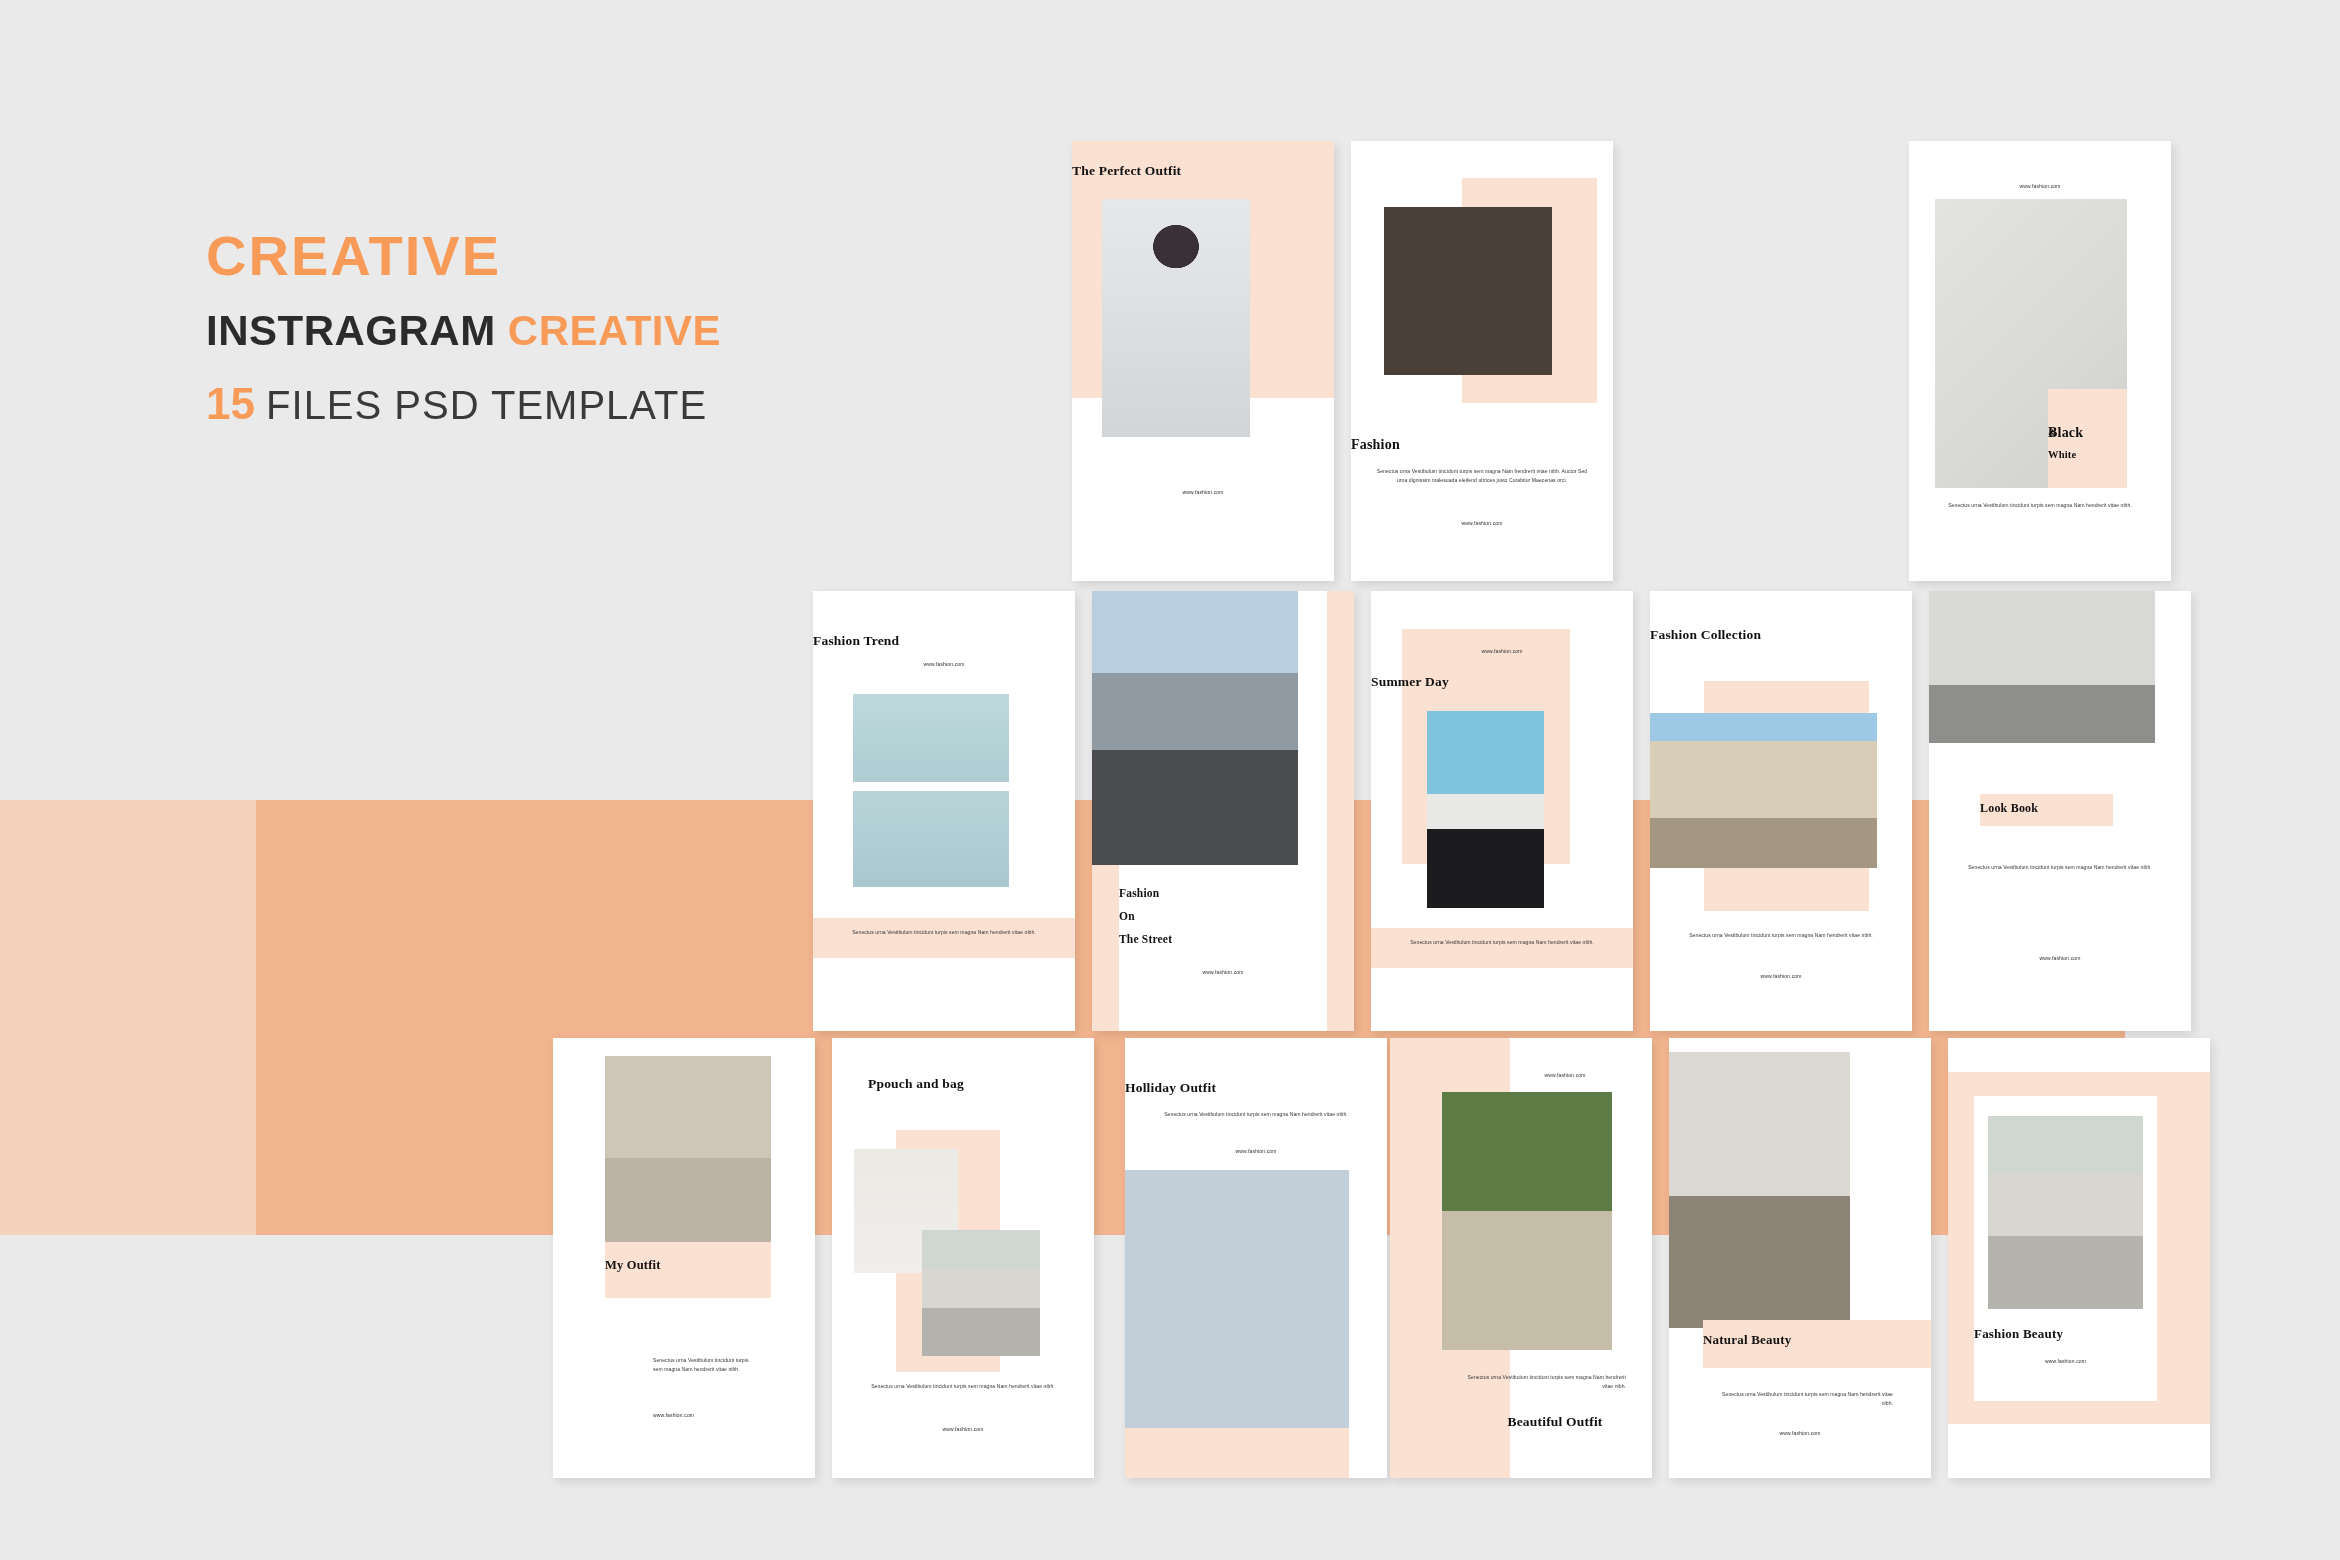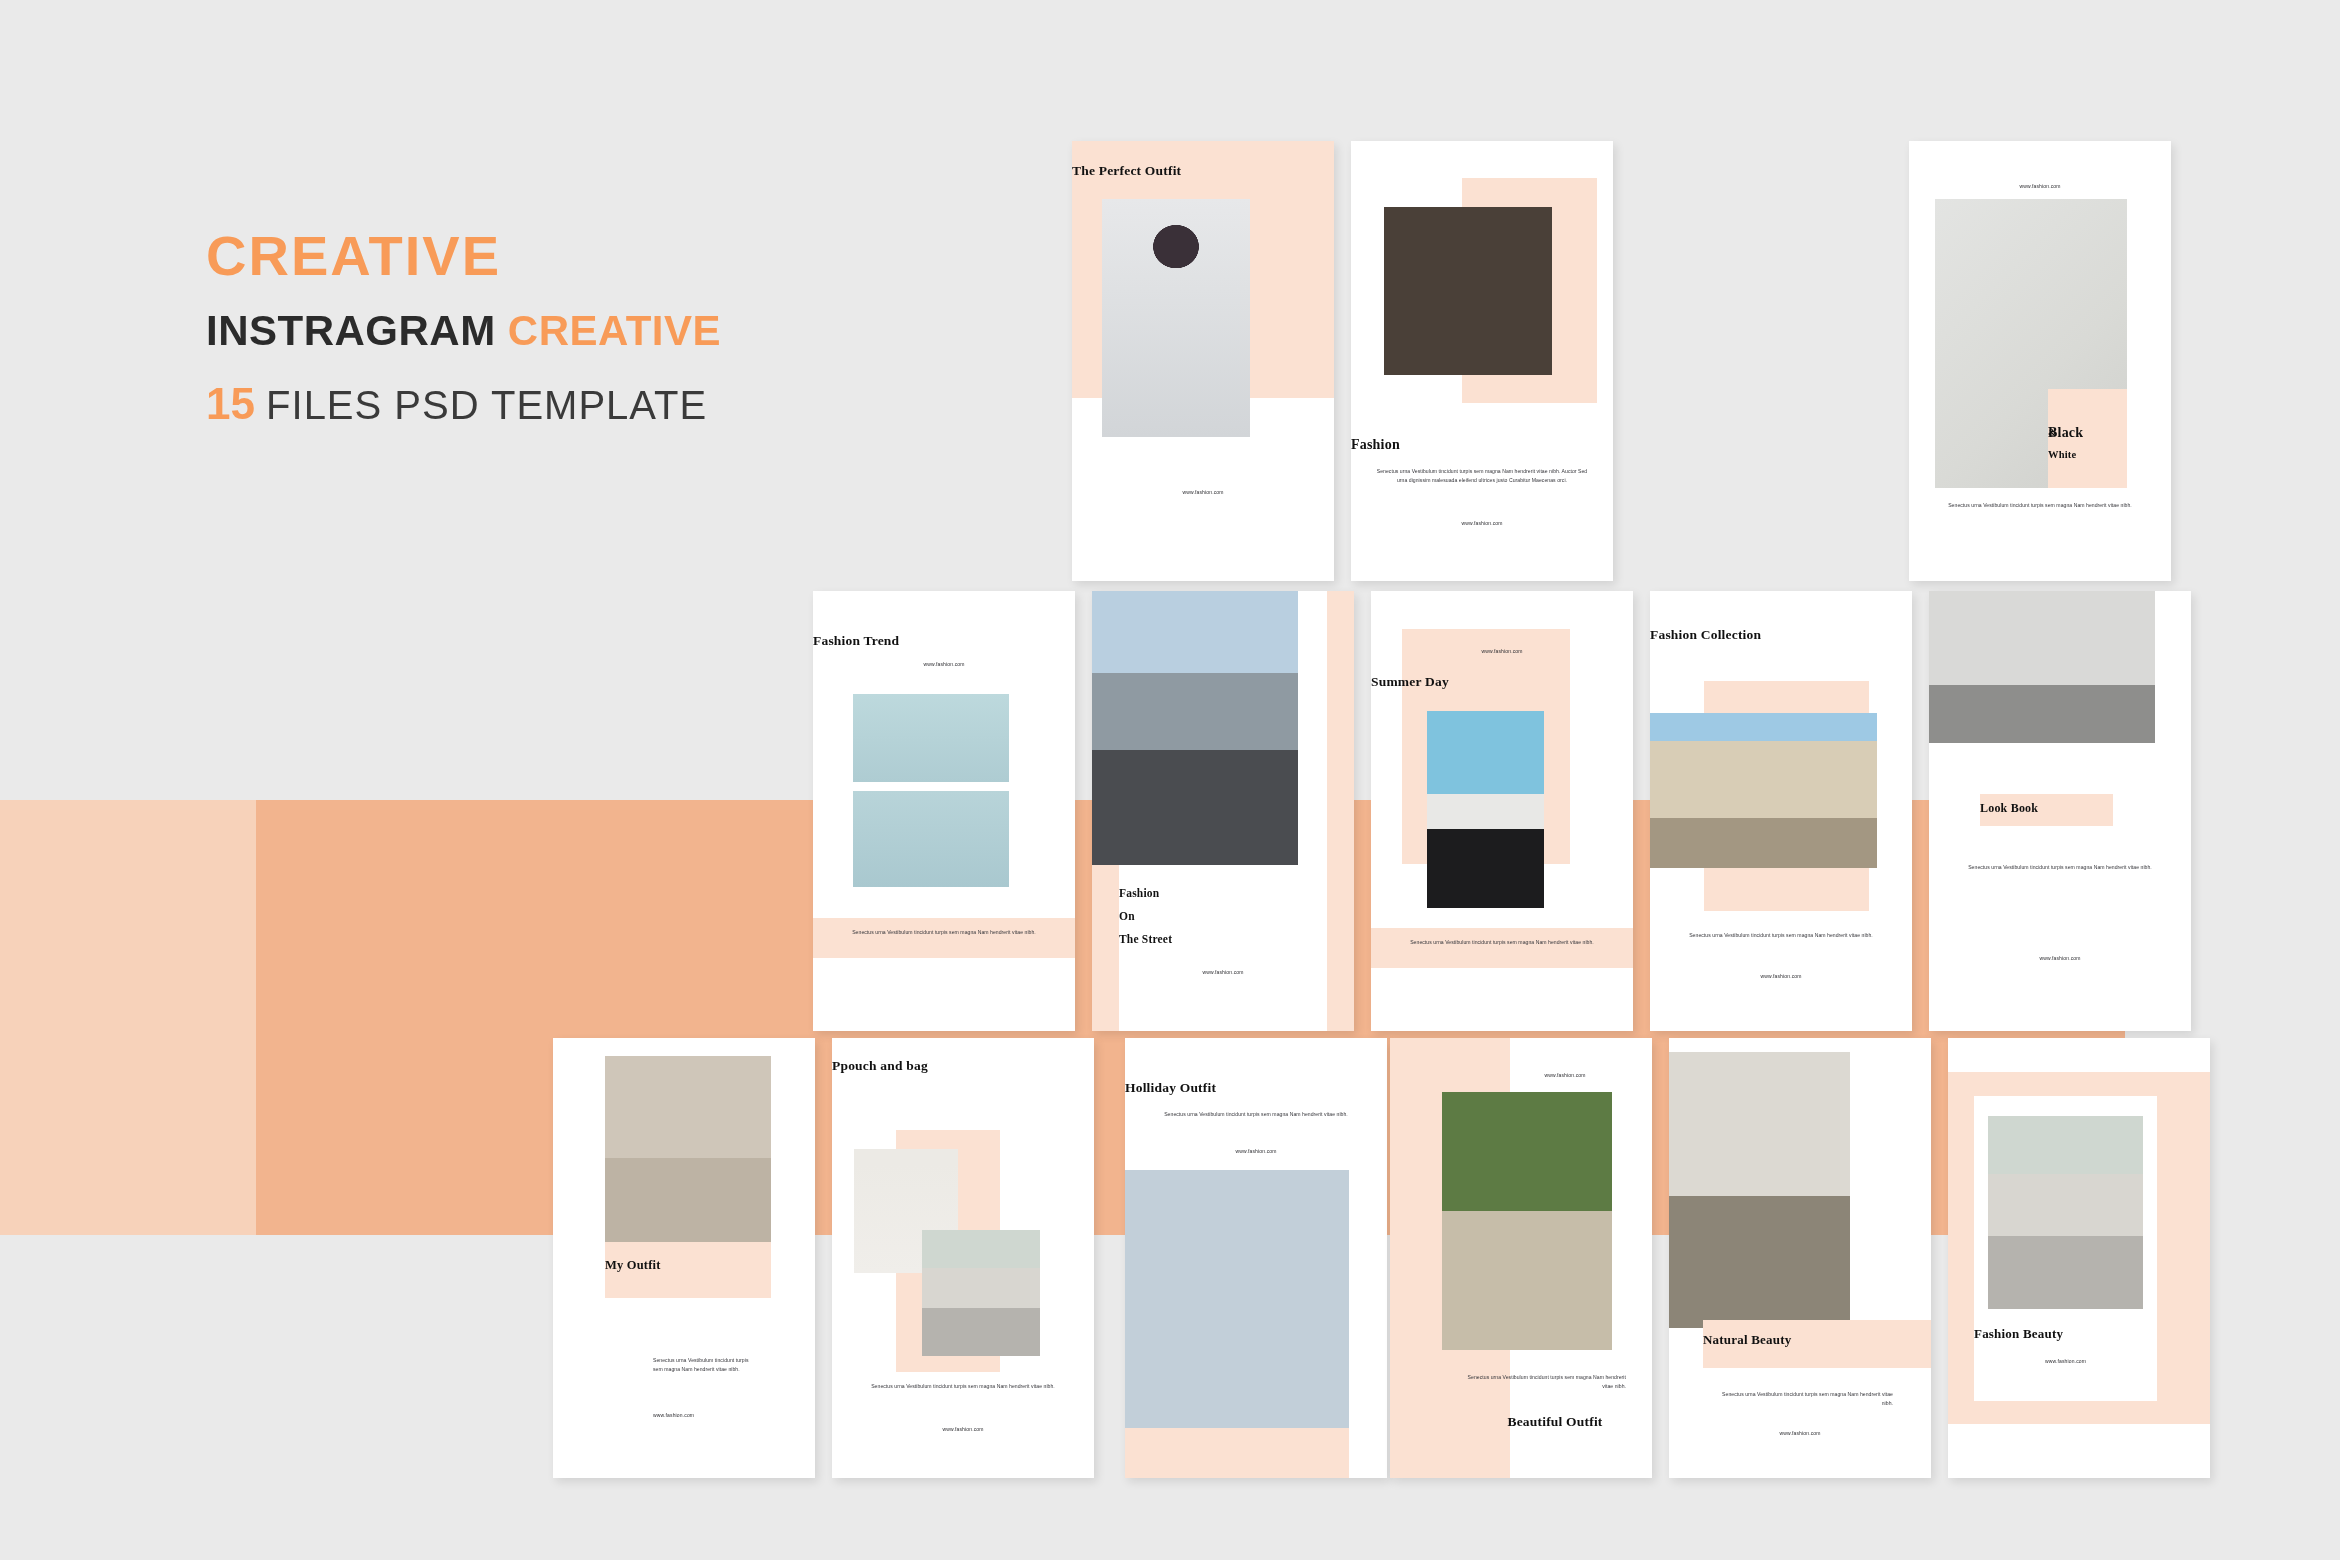--- a/index.html
+++ b/index.html
@@ -215,21 +215,21 @@
 
   <div class="card" style="left:553px; top:1038px;">
     <div class="ph p11" style="left:52px; top:18px; width:166px; height:186px;"></div>
     <div class="peach" style="left:52px; top:204px; width:166px; height:56px;"></div>
     <div class="h" style="top:220px; left:52px; width:166px; font-size:12.5px; z-index:2;">My Outfit</div>
     <div class="body-txt" style="top:318px; left:100px; width:102px; text-align:left;">Senectus urna Vestibulum tincidunt turpis sem magna Nam hendrerit vitae nibh.</div>
     <div class="url" style="top:374px; left:100px; width:102px; text-align:left;">www.fashion.com</div>
   </div>
 
   <div class="card" style="left:832px; top:1038px;">
-    <div class="h" style="top:20px; font-size:13.5px;">Ppouch and bag</div>
+    <div class="h" style="top:38px; font-size:13.5px;padding-left:36px;">Ppouch and bag</div>
     <div class="peach" style="left:64px; top:92px; width:104px; height:242px;"></div>
     <div class="ph p12" style="left:22px; top:111px; width:104px; height:124px; z-index:2;"></div>
     <div class="ph p13" style="left:90px; top:192px; width:118px; height:126px; z-index:3;"></div>
     <div class="body-txt" style="top:344px; left:22px; width:218px;">Senectus urna Vestibulum tincidunt turpis sem magna Nam hendrerit vitae nibh.</div>
     <div class="url" style="top:388px;">www.fashion.com</div>
   </div>
 
   <div class="card" style="left:1111px; top:1038px;margin-left:14px;">
     <div class="h" style="top:42px; font-size:13.5px;">Holliday Outfit</div>
     <div class="body-txt" style="top:72px; left:22px; width:218px;">Senectus urna Vestibulum tincidunt turpis sem magna Nam hendrerit vitae nibh.</div>

